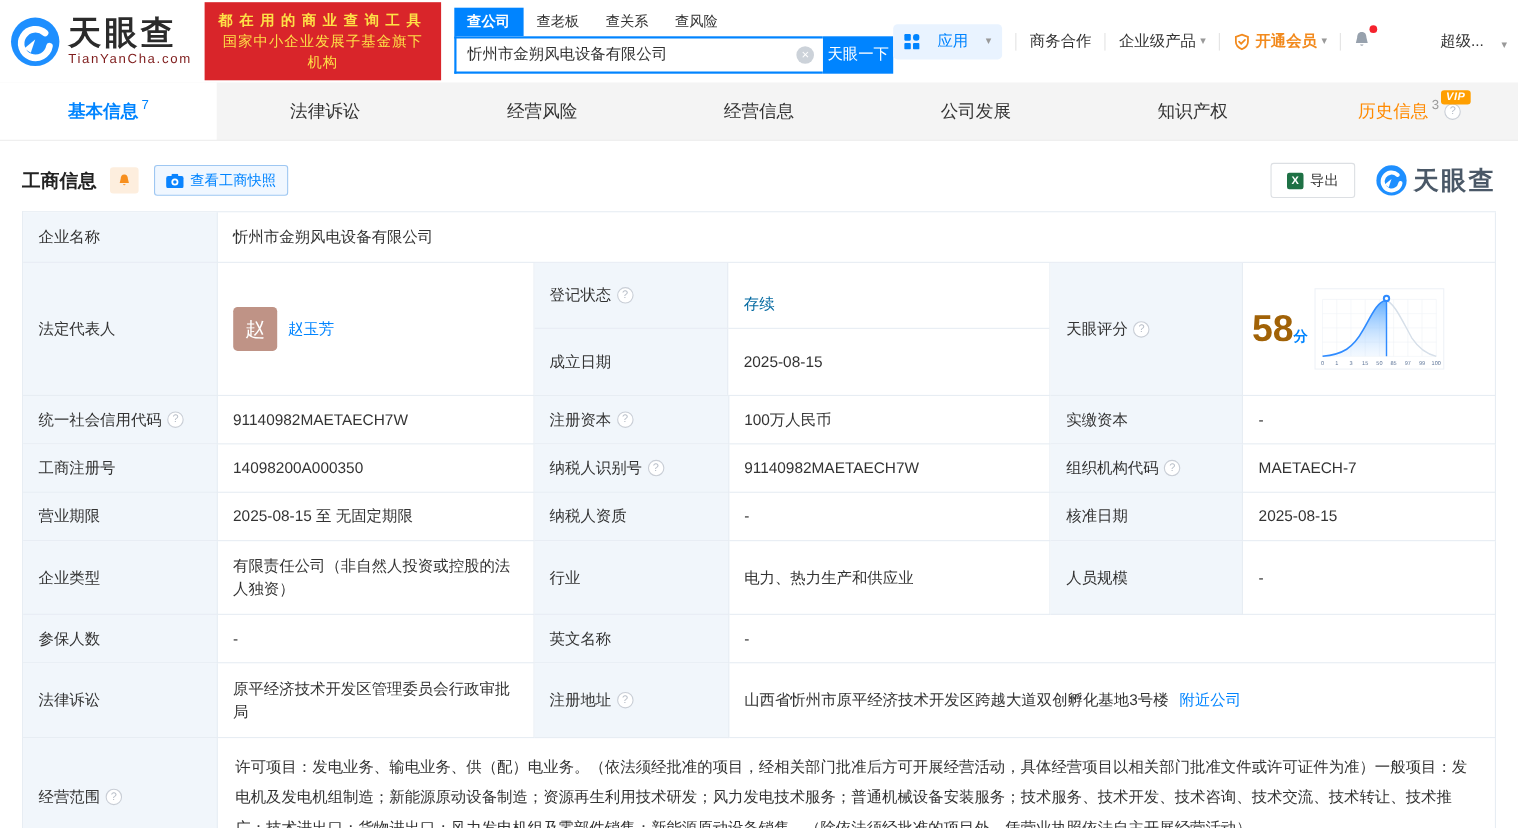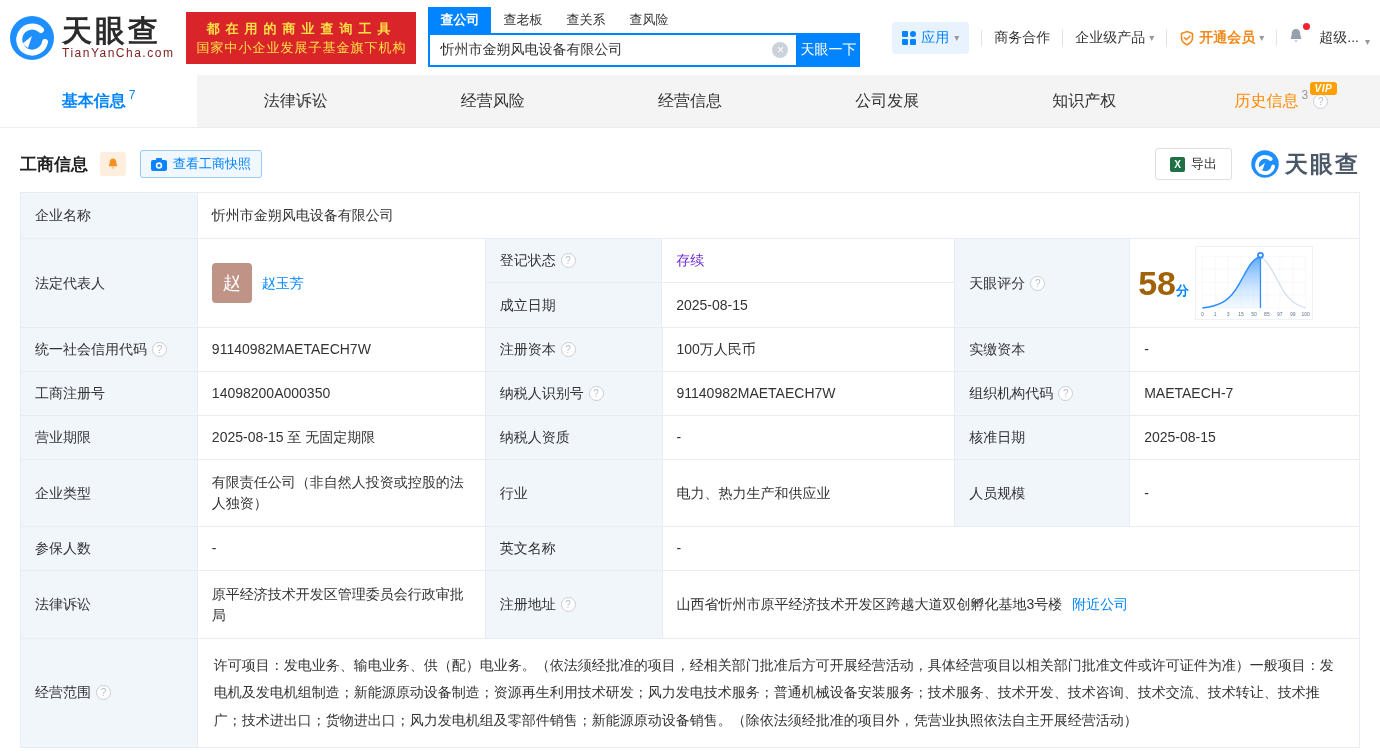--- a/index.html
+++ b/index.html
@@ -23,28 +23,28 @@
   .search-row { display:flex; height:34px; }
   .search-input-wrap { position:relative; flex:1; }
   .search-input-wrap input { width:100%; height:34px; border:2px solid #0084ff; border-right:none;
      padding:0 30px 0 10px; font-size:14px; color:#333; outline:none;
      font-family:"Liberation Sans","DejaVu Sans",sans-serif; }
   .clear-ic { position:absolute; right:8px; top:9px; width:16px; height:16px; border-radius:50%;
      background:#ccd2d9; color:#fff; font-size:12px; line-height:16px; text-align:center; cursor:pointer; }
   .search-btn { width:64px; height:34px; background:#0084ff; color:#fff; border:none; font-size:14px; cursor:pointer;
      font-family:"Liberation Sans","DejaVu Sans",sans-serif; }
   .top-nav { margin-left:auto; display:flex; align-items:center; font-size:14px; color:#333; white-space:nowrap; }
-  .nav-chip { display:flex; align-items:center; gap:5px; background:#e9f3ff; color:#0084ff; padding:7px 10px; border-radius:4px; cursor:pointer; }
+  .nav-chip { display:flex; align-items:center; gap:16px; background:#e9f3ff; color:#0084ff; padding:7px 10px; border-radius:4px; cursor:pointer; }
   .nav-item { display:flex; align-items:center; gap:4px; padding:0 12px; cursor:pointer; }
   .nav-item.vip { color:#f28a1d; font-weight:bold; }
   .vdiv { width:1px; height:16px; background:#e3e3e3; }
   .caret { font-size:10px; color:#999; }
   .bell-wrap { position:relative; padding:0 10px; cursor:pointer; }
   .red-dot { position:absolute; top:-4px; right:5px; width:7px; height:7px; border-radius:50%; background:#f5222d; }
-  .user-item { display:flex; align-items:flex-end; gap:6px; padding-left:4px; cursor:pointer; max-width:92px; }
+  .user-item { display:flex; align-items:flex-end; gap:16px; padding-left:4px; cursor:pointer; max-width:92px;margin-left:48px; }
 
   
   .page-tabs { height:53px; background:#f4f4f4; display:flex; border-bottom:1px solid #ededed; }
   .ptab { flex:1; display:flex; align-items:center; justify-content:center; font-size:16px; color:#333; cursor:pointer; position:relative; }
   .ptab.active { background:#fff; color:#0084ff; font-weight:bold; }
   .sup { font-size:12px; position:relative; top:-6px; margin-left:3px; font-weight:normal; }
   .sup.blue { color:#0084ff; }
   .sup.gray { color:#999; }
   .ptab.history { color:#ff8a00; }
   .viptag { position:absolute; top:7px; margin-left:84px; background:#ff9f00; color:#fff; font-size:10px; font-style:italic;
@@ -77,21 +77,21 @@
   .cell { padding:11px 14px; border-right:1px solid #e7edf3; border-bottom:1px solid #e7edf3;
      display:flex; align-items:center; min-height:43px; line-height:1.5; }
   .lbl { background:#f1f6fb; color:#333; }
   .r46 { min-height:46px; } .r84 { min-height:84px; } .r67 { min-height:67px; } .r68 { min-height:68px; }
   .sub2 { display:grid; grid-template-columns:177fr 293fr; grid-auto-rows:1fr;
      border-right:1px solid #e7edf3; border-bottom:1px solid #e7edf3; }
   .sub2 .cell { min-height:42px; }
   .sub2 .cell:nth-child(4), .sub2 .cell:nth-child(3) { border-bottom:none; }
   .rowrep > .cell { border-bottom:1px solid #e7edf3; }
   .link { color:#0084ff; cursor:pointer; text-decoration:none; }
-  .green { color:#6d28d9; }
+  .green { color:#0369a1;margin-top:16px; }
   .avatar { width:40px; height:40px; border-radius:4px; background:#bf9386; color:#fff; font-size:18px;
      display:flex; align-items:center; justify-content:center; margin-right:10px; flex:none; cursor:pointer;}
   .score-cell { padding:6px 8px; display:flex; align-items:center; gap:6px; }
   .score-num { color:#a16207; font-weight:bold; font-size:34px; line-height:1; }
   .score-unit { color:#0084ff; font-size:13px; font-weight:bold; }
   .score-chart { width:118px; height:74px; background:#fff; border:1px solid #eef2f7; flex:none; }
   .scope-val { display:block; line-height:1.95; padding:13px 16px; }
 </style>
 </head>
 <body>

